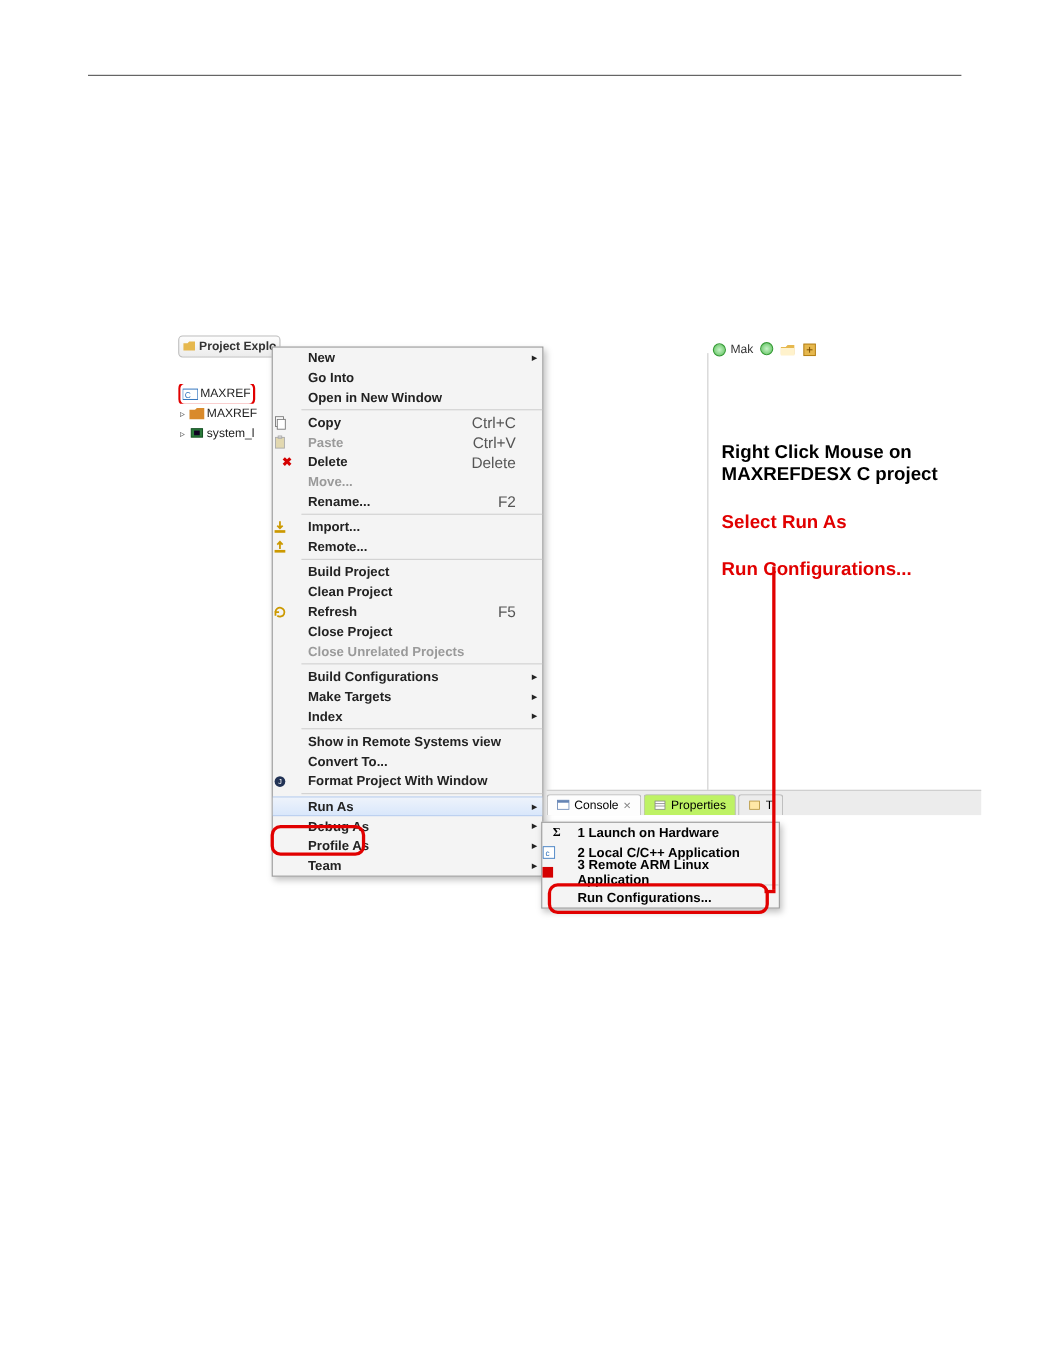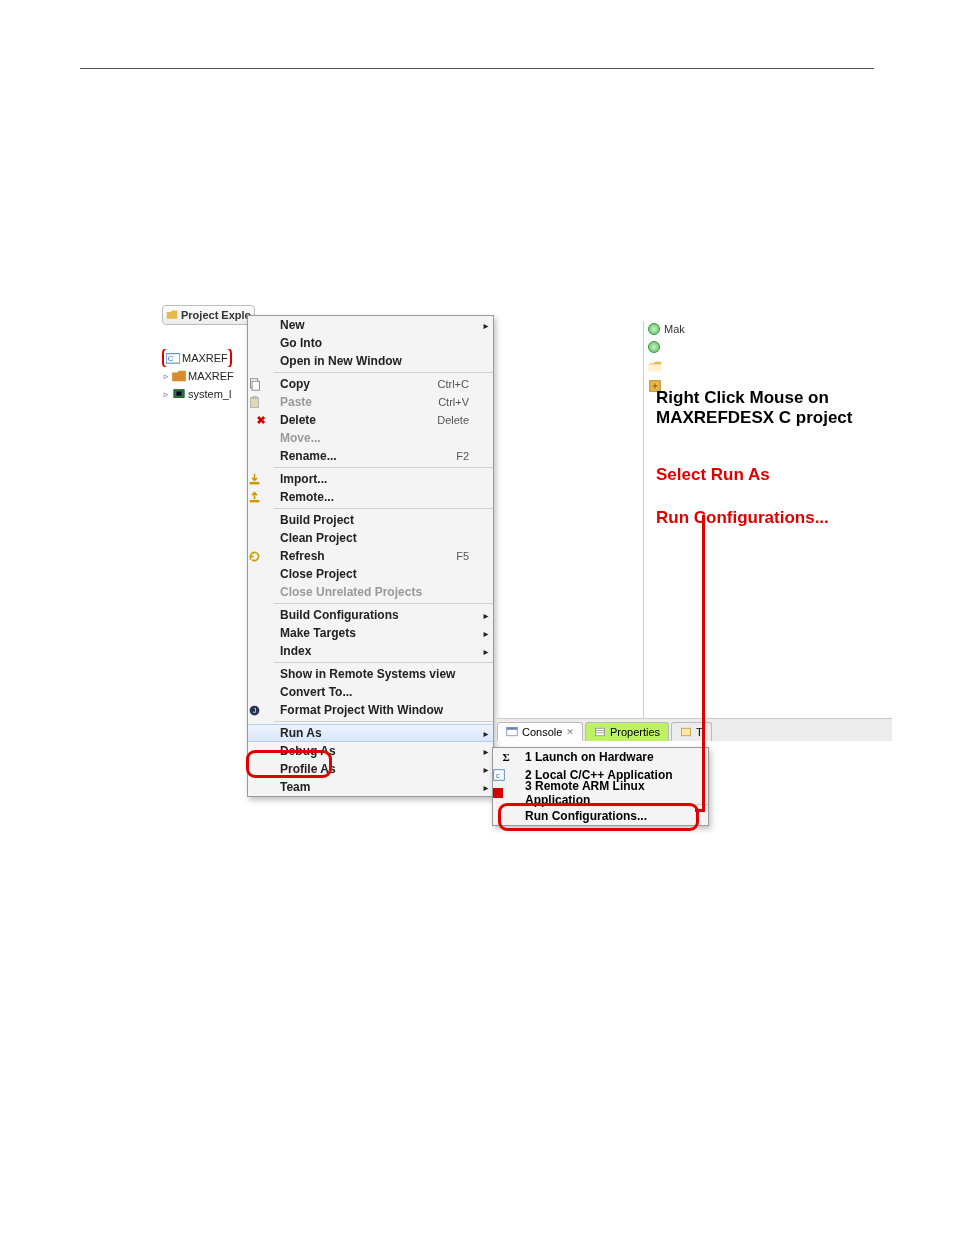--- a/index.html
+++ b/index.html
@@ -16,33 +16,33 @@
   .tree { font-size:11px; color:#222; margin-top:24px; }
   .tree-row { position:relative; height:18px; line-height:18px; white-space:nowrap; overflow:hidden; display:flex; align-items:center; gap:2px; }
   .tree-row .arrow { font-size:9px; color:#666; width:8px; text-align:center; }
   .hl-red-box { border:2px solid #e10000; border-radius:6px; padding:0 2px; }
 
   
   .ctx { position:absolute; left:85px; top:10px; width:245px; background:#f4f4f4; border:1px solid #9a9a9a; box-shadow:2px 3px 6px rgba(0,0,0,.25); font-size:12px; color:#222; }
   .row { display:flex; align-items:center; height:18px; }
   .row .ic { width:26px; text-align:center; font-size:11px; }
   .row .lbl { flex:1; padding-left:6px;font-weight:bold; }
-  .row .sc  { padding-right:10px; color:#555; font-size:11px; }
+  .row .sc  { padding-right:10px; color:#555; font-size:14px; }
   .row .ar  { width:14px; text-align:center; color:#222; font-size:10px; }
   .row.disabled { color:#9a9a9a; }
   .row.hover { background:linear-gradient(#eef3fb,#d9e7fb); border-top:1px solid #b7cef0; border-bottom:1px solid #b7cef0; height:16px; }
   .sep { height:1px; margin:2px 0 2px 26px; background:#d0d0d0; }
   .runas-frame { position:absolute; left:84px; top:445px; width:80px; height:22px; border:3px solid #e10000; border-radius:9px; pointer-events:none; }
 
   
   .middle-pane { position:absolute; left:330px; top:16px; width:150px; height:400px; background:#fff; border-left:1px solid #ccc; border-right:1px solid #ccc; }
   .pane-ctrl { position:absolute; left:449px; top:18px; font-family:monospace; color:#888; font-size:10px; background:#eee; padding:1px 3px; border:1px solid #ccc; }
 
   
-  .right-stubs { position:absolute; left:486px; top:18px; display:flex; flex-direction:column; gap:6px; }
+  .right-stubs { position:absolute; left:486px; top:6px; display:flex; flex-direction:row; gap:6px; }
   .right-stubs .chip { display:flex; align-items:center; gap:4px; font-size:11px; color:#333; }
   .dot-green { width:10px; height:10px; border:1px solid #339933; border-radius:50%; background:radial-gradient(#c7f2c7,#58c058); }
   .icon-sm { width:14px; height:14px; }
 
   
   .bottom-tabs { position:absolute; left:335px; top:413px; right:0; border-top:1px solid #ccc; background:#ececec; height:22px; display:flex; align-items:flex-end; font-size:11px; }
   .btab { display:flex; align-items:center; gap:4px; padding:3px 8px; background:#fdfdfd; border:1px solid #bbb; border-bottom:none; border-radius:3px 3px 0 0; margin-right:2px;justify-content:space-between; }
 
   
   .submenu { position:absolute; left:330px; top:442px; width:215px; background:#f4f4f4; border:1px solid #9a9a9a; box-shadow:2px 3px 6px rgba(0,0,0,.25); font-size:12px; }
@@ -338,21 +338,21 @@
           <span class="lbl">3 Remote ARM Linux Application</span>
         </div>
       <div class="sep"></div>
       <div class="row">
           <span class="ic"></span>
           <span class="lbl">Run Configurations...</span>
         </div>
     </div>
     <div class="runconf-frame"></div>
 
-    <div class="anno" style="top:83px;">
+    <div class="anno" style="top:96px;">
       <span class="red">Right Click Mouse</span><span class="black"> on</span><br>
       <span class="red">MAXREFDESX C project</span>
     </div>
     <div class="anno red" style="top:160px;">Select Run As</div>
     <div class="anno red" style="top:203px;">Run Configurations...</div>
 
     <div class="leader"></div>
     <div class="leader-h"></div>
   </div>
 </div>

